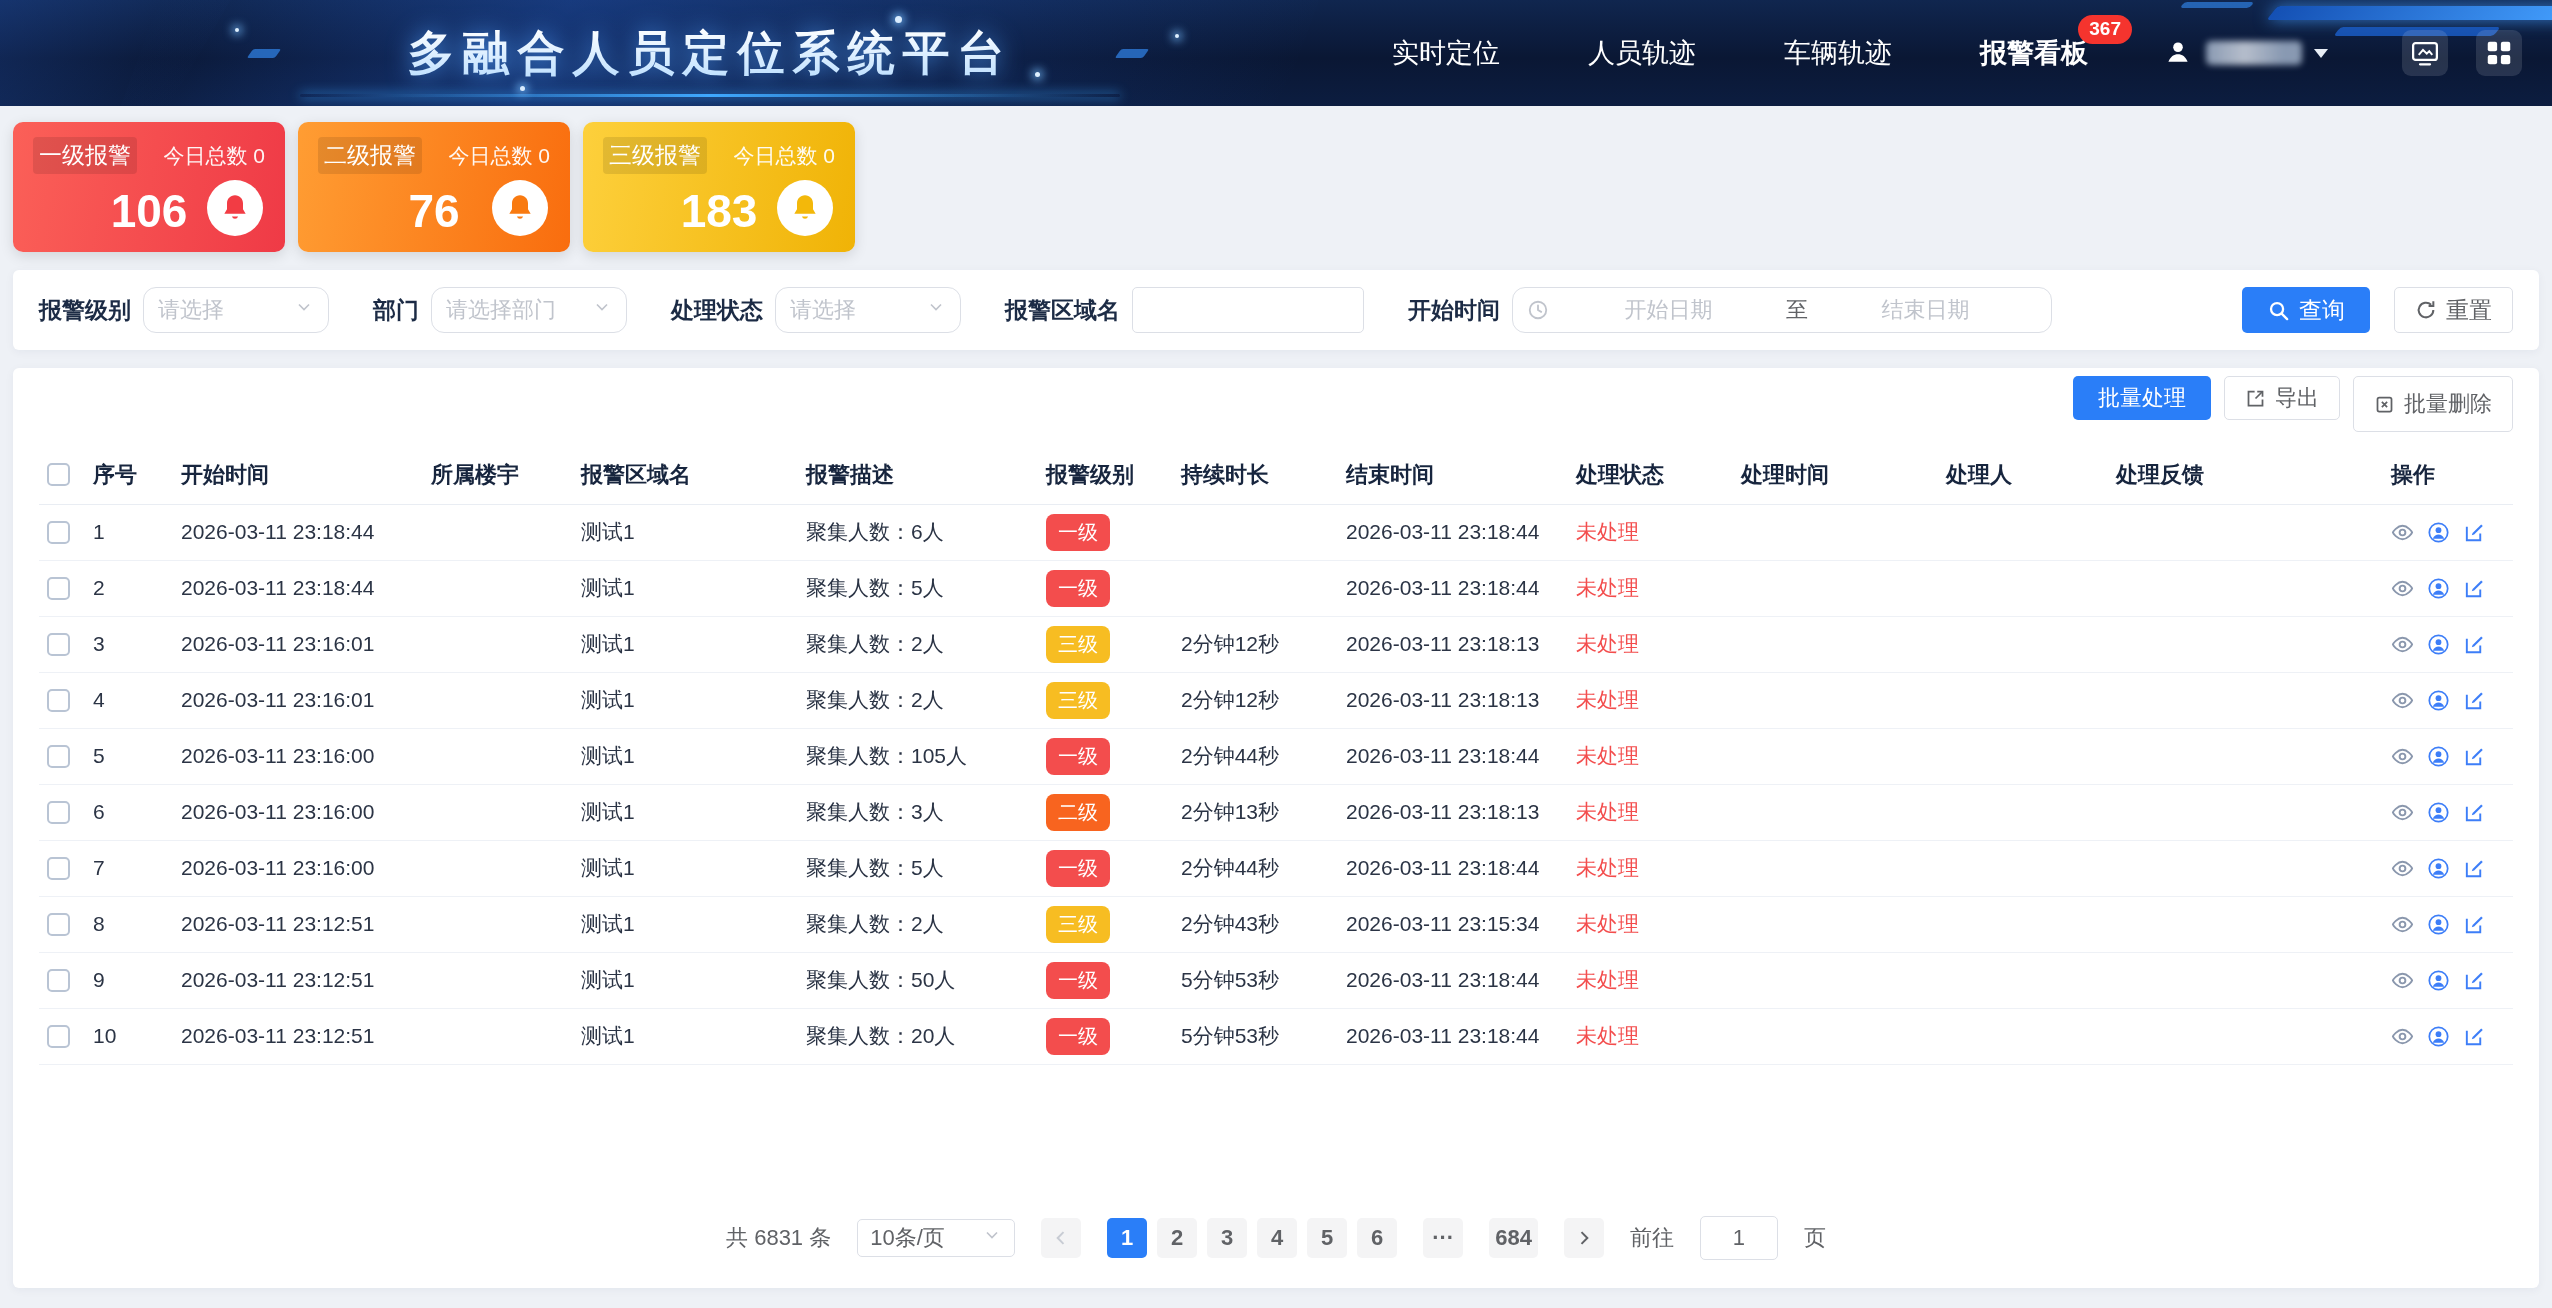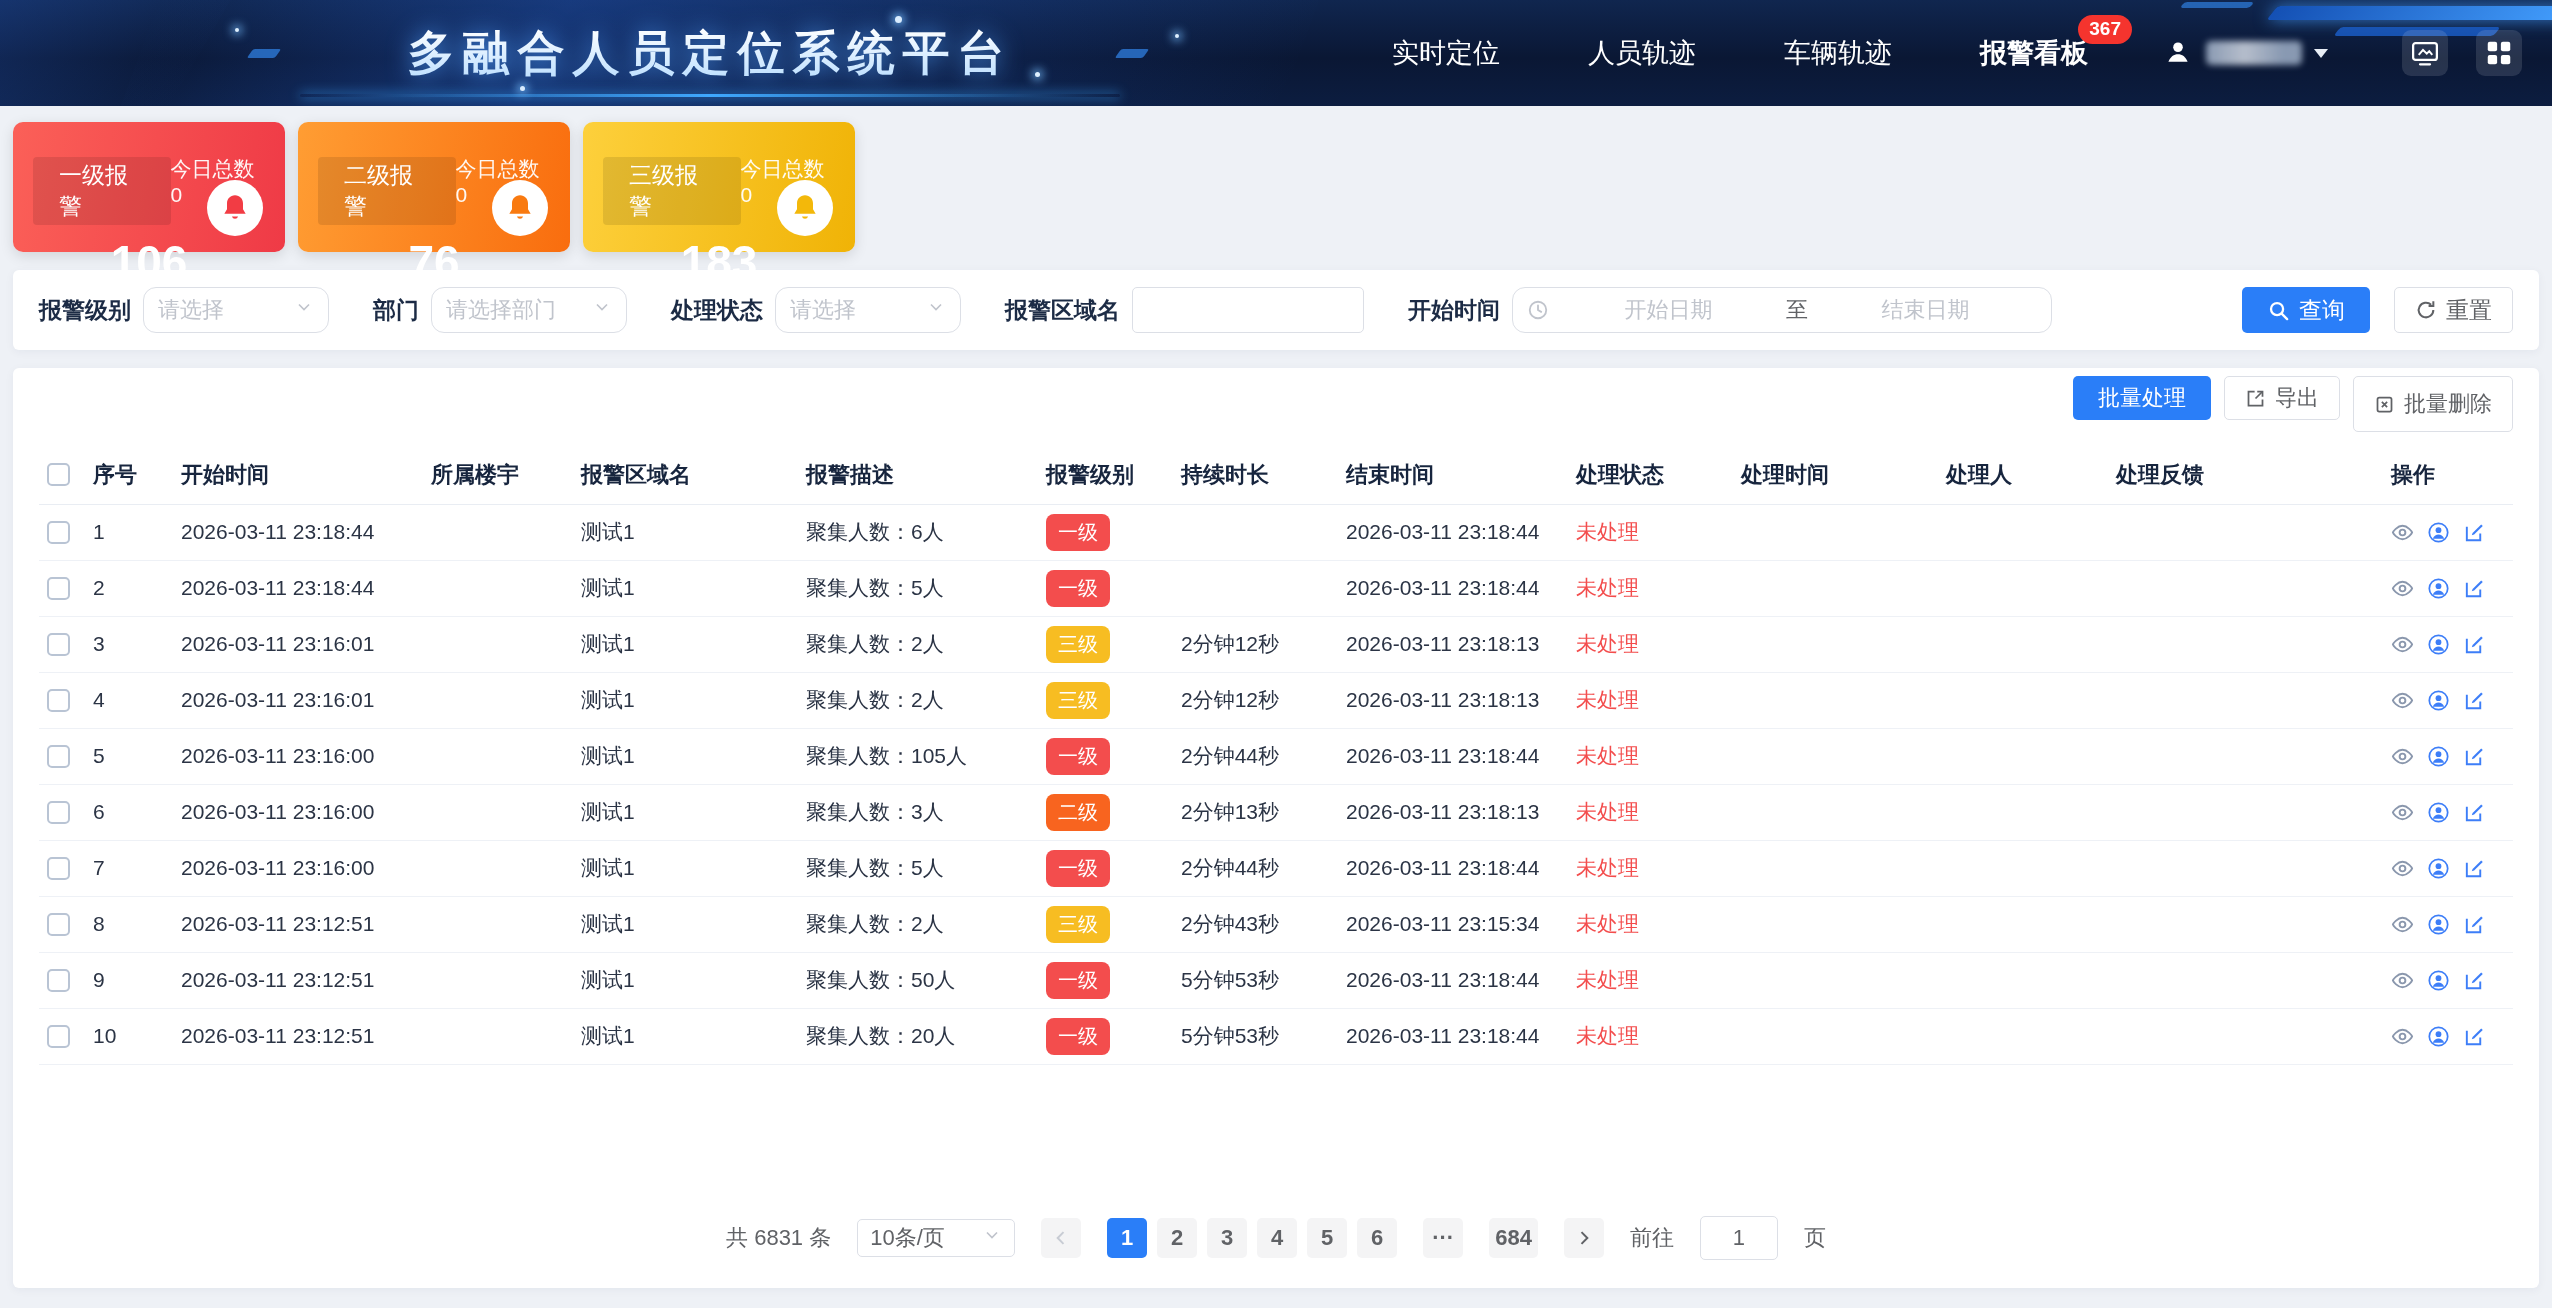--- a/index.html
+++ b/index.html
@@ -75,21 +75,21 @@
   .hdr-icons { display: flex; align-items: center; gap: 28px; }
   .hdr-icons .icbox { width: 46px; height: 46px; border-radius: 9px; background: rgba(255,255,255,.12); display: flex; align-items: center; justify-content: center; cursor: pointer; }
 
   
   .cards { display: flex; gap: 13px; padding: 16px 13px 0; }
   .scard {
     position: relative; width: 272px; height: 130px; border-radius: 10px;
     color: #fff; padding: 15px 20px; box-shadow: 0 4px 14px rgba(0,0,0,.12);
   }
   .scard-top { display: flex; justify-content: space-between; align-items: center; }
-  .scard-title { font-size: 23px; background: rgba(0,0,0,.10); padding: 3px 26px; border-radius: 4px; margin-top: 20px; }
+  .scard-title { font-size: 23px; background: rgba(0,0,0,.10); padding: 3px 6px; border-radius: 4px; }
   .scard-today { font-size: 21px; opacity: .95; }
   .scard-count { font-size: 46px; font-weight: 700; margin-top: 10px; text-align: center; }
   .scard-ico {
     position: absolute; right: 22px; bottom: 16px; width: 56px; height: 56px; border-radius: 50%;
     background: #ffffff; display: flex; align-items: center; justify-content: center;
   }
   .card-1 { background: linear-gradient(100deg, #fb6058, #ef3a46); } .card-1 .scard-ico { color: #f23c44; }
   .card-2 { background: linear-gradient(100deg, #ff9d33, #f96d0e); } .card-2 .scard-ico { color: #f97a10; }
   .card-3 { background: linear-gradient(100deg, #fdd03c, #f0b306); } .card-3 .scard-ico { color: #f3b80a; }
 

